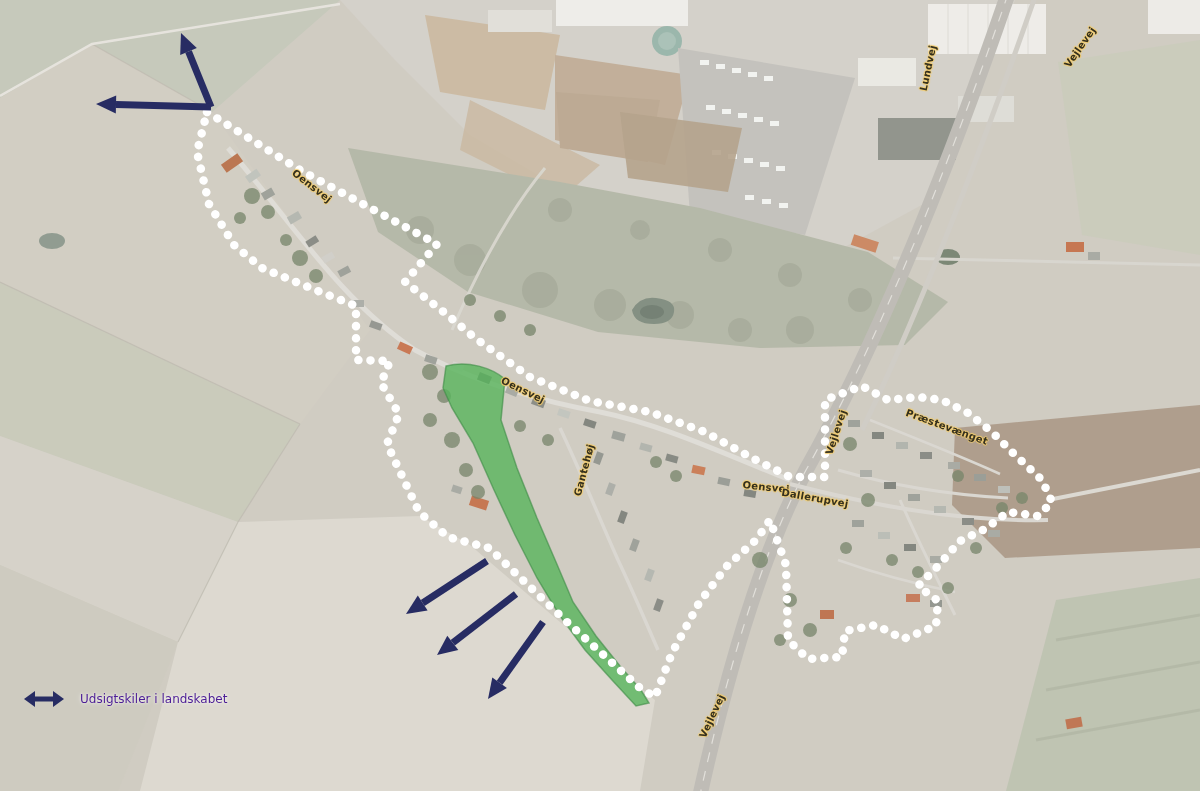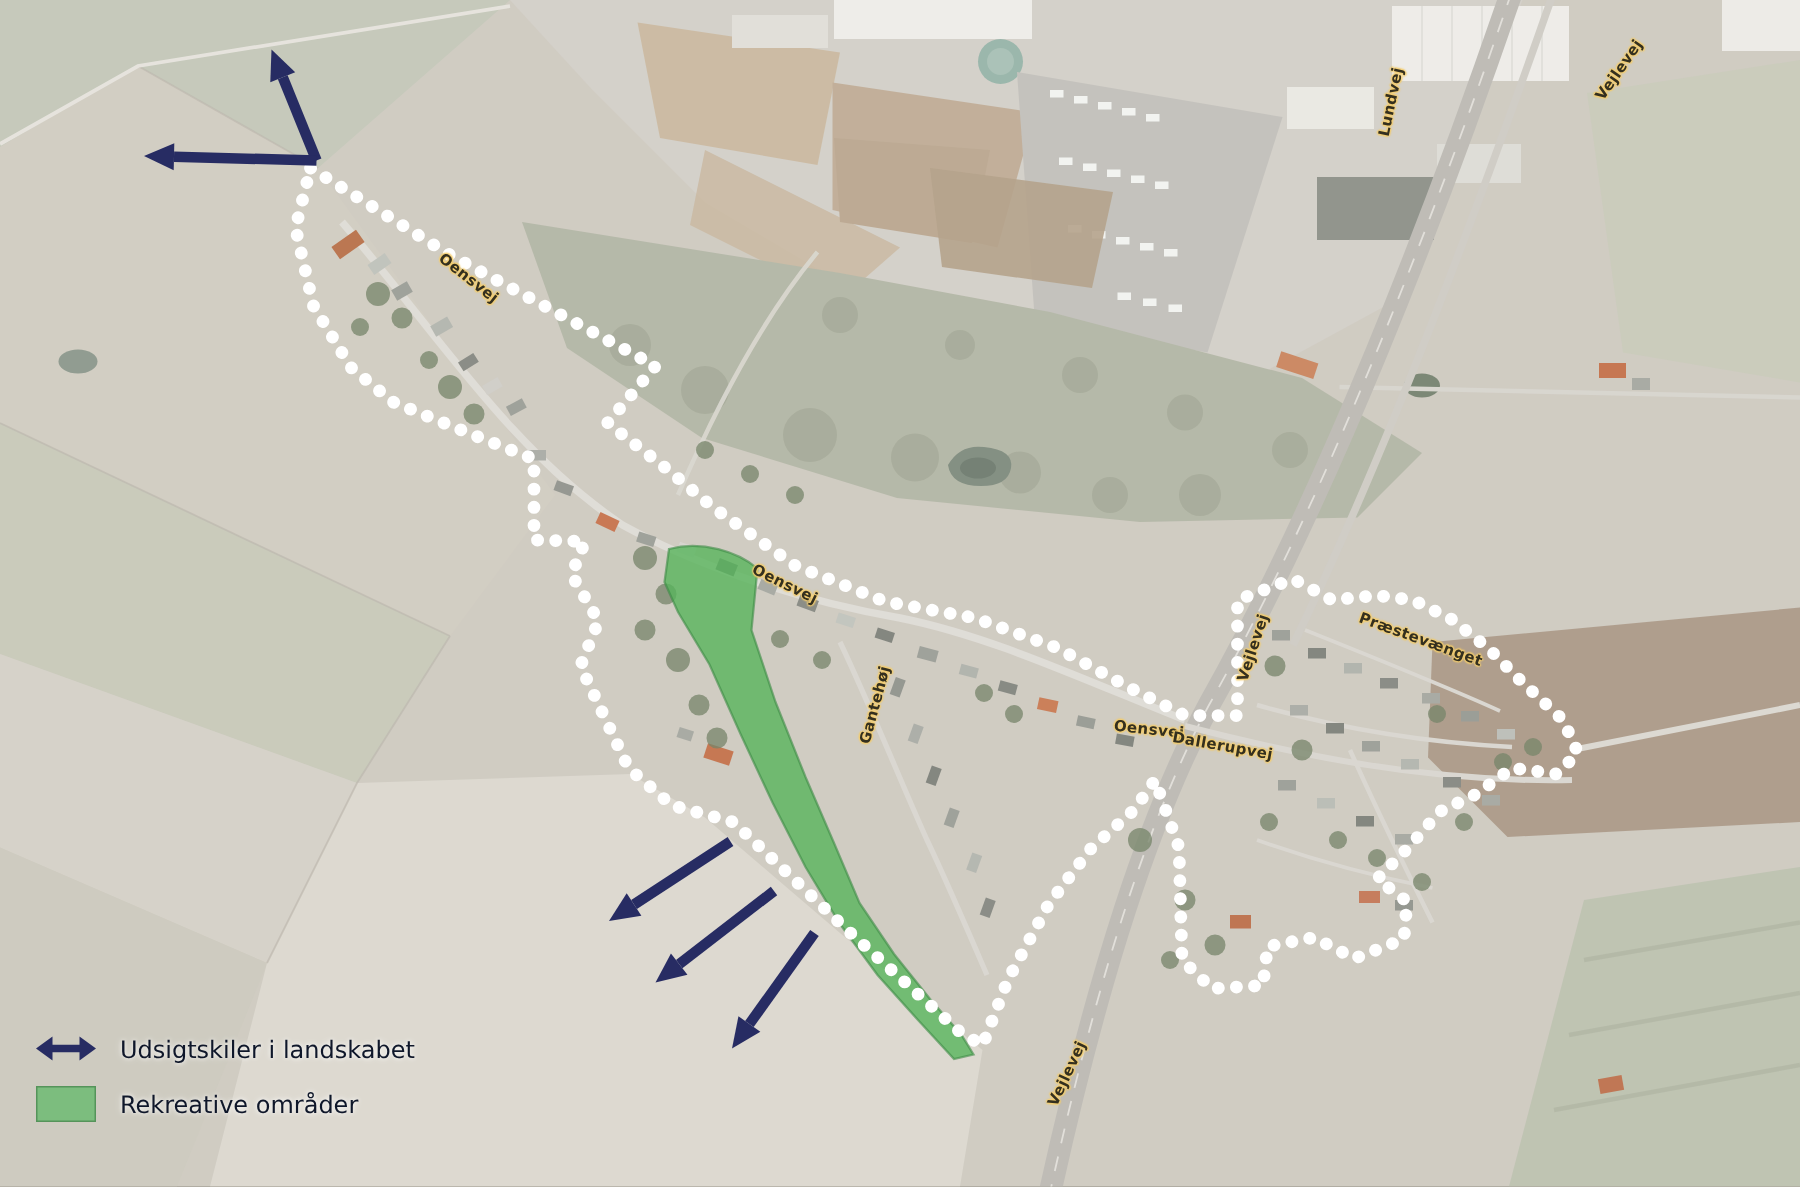--- a/index.html
+++ b/index.html
@@ -13,21 +13,21 @@
     position:absolute;font-size:10px;font-weight:700;letter-spacing:.3px;
     color:#34301f;white-space:nowrap;transform-origin:center center;
     text-shadow:-1px 0 1px rgba(244,205,110,.95),1px 0 1px rgba(244,205,110,.95),
                 0 -1px 1px rgba(244,205,110,.95),0 1px 1px rgba(244,205,110,.95);
   }
   
   .legend{position:absolute;left:22px;top:686px;}
   .legend-row{display:flex;align-items:center;margin-bottom:11px;height:26px;}
   .legend-icon{width:44px;display:flex;justify-content:center;align-items:center;margin-right:14px;}
   .legend-label{
-    font-size:16px;color:#0f172a;
+    font-size:12px;color:#4c1d95;
     text-shadow:0 0 3px rgba(255,255,255,.85),0 0 6px rgba(255,255,255,.6);
   }
   .swatch-green{width:38px;height:22px;background:#7cbd7e;border:1.5px solid #55945a;}
   .dotted-swatch{display:flex;gap:3px;}
   .dotted-swatch i{width:7px;height:7px;border-radius:50%;background:#fff;display:block;}
 </style>
 </head>
 <body>
 
 <div class="map-root">
@@ -264,22 +264,16 @@
       <span class="legend-icon">
         <svg width="42" height="22" viewBox="0 0 42 22">
           <line x1="10" y1="11" x2="32" y2="11" stroke="#272c63" stroke-width="5"></line>
           <polygon points="1,11 12,3 12,19" fill="#272c63"></polygon>
           <polygon points="41,11 30,3 30,19" fill="#272c63"></polygon>
         </svg>
       </span>
       <span class="legend-label">Udsigtskiler i landskabet</span>
     </div>
 
-    <div class="legend-row">
-      <span class="legend-icon">
-        <span class="swatch-green"></span>
-      </span>
-      <span class="legend-label">Rekreative områder</span>
-    </div>
 
 
   </div>
 </div>
 
 </body></html>

